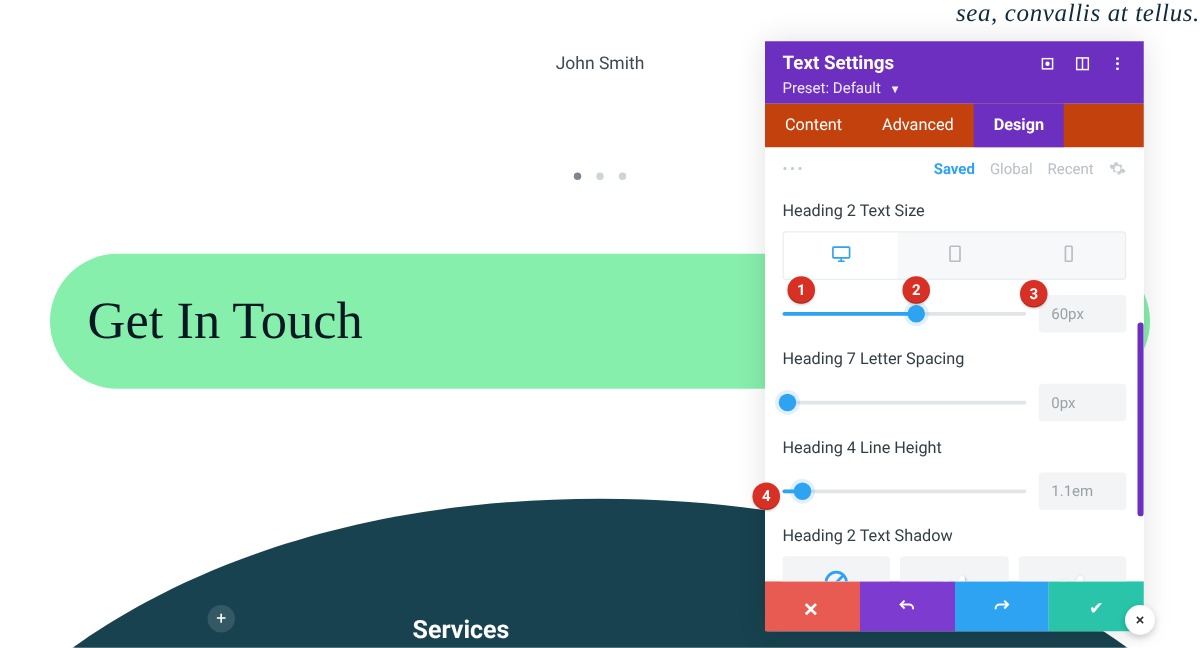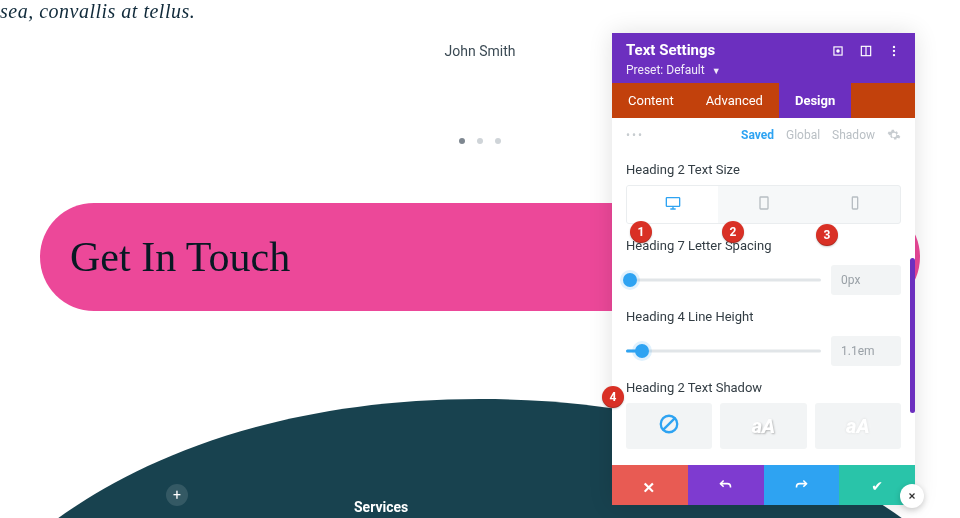--- a/index.html
+++ b/index.html
@@ -1,35 +1,35 @@
 <!DOCTYPE html>
 <html><head>
 <meta charset="utf-8">
 <style>
   * { box-sizing: border-box; margin: 0; padding: 0; }
   body { font-family: -apple-system, BlinkMacSystemFont, "Segoe UI", Roboto, Helvetica, Arial, sans-serif; background: #fff; width: 960px; height: 518px; overflow: hidden; position: relative; }
 
   
   .page { position: absolute; inset: 0; }
 
-  .quote { text-align: left; font-family: Georgia, "Times New Roman", serif; font-style: italic; color: #102a3a; font-size: 20px; margin-top: 0; letter-spacing: .5px;}
+  .quote { text-align: right; font-family: Georgia, "Times New Roman", serif; font-style: italic; color: #102a3a; font-size: 20px; margin-top: 0; letter-spacing: .5px;}
   .author { text-align: center; color: #3b4a54; font-size: 14px; margin-top: 20px; }
   .dots { text-align: center; margin-top: 70px; }
   .dots span { display:inline-block; width:6px; height:6px; border-radius:50%; background:#cfd4d8; margin:0 4px;}
   .dots span.active { background:#7e8790;}
 
-  .cta-band { background:#ec4899; border-radius:80px; margin: 55px 40px 0 40px; padding: 30px 30px 30px 30px; }
+  .cta-band { background:#86efac; border-radius:80px; margin: 55px 40px 0 40px; padding: 30px 30px 30px 30px; }
   .cta-band h2 { font-family: Georgia, "Times New Roman", serif; font-size: 42px; color:#081923; font-weight:400;}
 
   .curve { position:absolute; bottom:-1px; left:0; right:0; height:180px; overflow:hidden;}
   .curve svg { width:100%; height:100%; display:block;}
 
   .footer { position:absolute; bottom:0; left:0; right:0; height:70px; background:transparent; color:#fff; }
   .footer .plus { position:absolute; left:166px; bottom:12px; width:22px; height:22px; border-radius:50%; background:rgba(255,255,255,.12); color:#fff; font-size:14px; line-height:22px; text-align:center;}
-  .footer .col1 { position:absolute; left:330px; bottom:3px; font-weight:700; font-size:14px;margin-left:24px;}
+  .footer .col1 { position:absolute; left:330px; bottom:3px; font-weight:700; font-size:20px;}
 
   
   .panel { position:absolute; top:33px; right:45px; width:303px; height:472px; background:#fff; box-shadow: 0 0 24px rgba(0,0,0,.12); display:flex; flex-direction:column; border-radius:2px; overflow:visible;}
 
   .panel-header { background:#6c2fbf; color:#fff; padding:8px 14px 6px; }
   .panel-header .top { display:flex; align-items:center; justify-content:space-between;}
   .panel-title { font-size:15px; font-weight:700; }
   .panel-icons { display:flex; gap:14px; align-items:center;}
   .panel-icons .ic { width:14px; height:14px; color:#fff; cursor:pointer;}
   .preset { font-size:12px; opacity:.9; margin-top:4px;}
@@ -153,21 +153,21 @@
     <div class="tab active">Design</div>
   </div>
 
   <div class="panel-body">
     <div class="scroll-ind"></div>
 
     <div class="meta-row">
       <span class="dots3">•••</span>
       <span class="saved">Saved</span>
       <span>Global</span>
-      <span>Shadow</span>
+      <span>Recent</span>
       <span class="gear">
         <svg viewBox="0 0 24 24" fill="currentColor">
             <path d="M12 8a4 4 0 100 8 4 4 0 000-8zm9 4a7 7 0 01-.1 1.2l2 1.6-2 3.4-2.4-1a7 7 0 01-2 .1l-.4 2.6h-4l-.4-2.6a7 7 0 01-2-1.1l-2.4 1-2-3.4 2-1.6A7 7 0 013 12a7 7 0 01.1-1.2l-2-1.6 2-3.4 2.4 1a7 7 0 012-1.1L8 3h4l.4 2.6a7 7 0 012 1.1l2.4-1 2 3.4-2 1.6c.1.4.2.8.2 1.3z"></path>
           </svg>
       </span>
     </div>
 
     <div class="sect-title">Heading 2 Text Size</div>
     <div class="device-tabs">
       <div class="dev active">
@@ -181,20 +181,28 @@
         <svg viewBox="0 0 24 20" fill="none" stroke="currentColor" stroke-width="2">
             <rect x="6" y="1" width="12" height="18" rx="1"></rect>
           </svg>
       </div>
       <div class="dev">
         <svg viewBox="0 0 24 20" fill="none" stroke="currentColor" stroke-width="2">
             <rect x="8" y="1" width="8" height="18" rx="1"></rect>
           </svg>
       </div>
     </div>
+    <div class="slider-row">
+      <div class="slider">
+        <div class="track"></div>
+        <div class="fill" style="width:55%"></div>
+        <div class="thumb" style="left:55%"></div>
+      </div>
+      <div class="valbox">60px</div>
+    </div>
 
     <div class="sect-title">Heading 7 Letter Spacing</div>
     <div class="slider-row">
       <div class="slider">
         <div class="track"></div>
         <div class="fill" style="width:2%"></div>
         <div class="thumb" style="left:2%"></div>
       </div>
       <div class="valbox">0px</div>
     </div>

